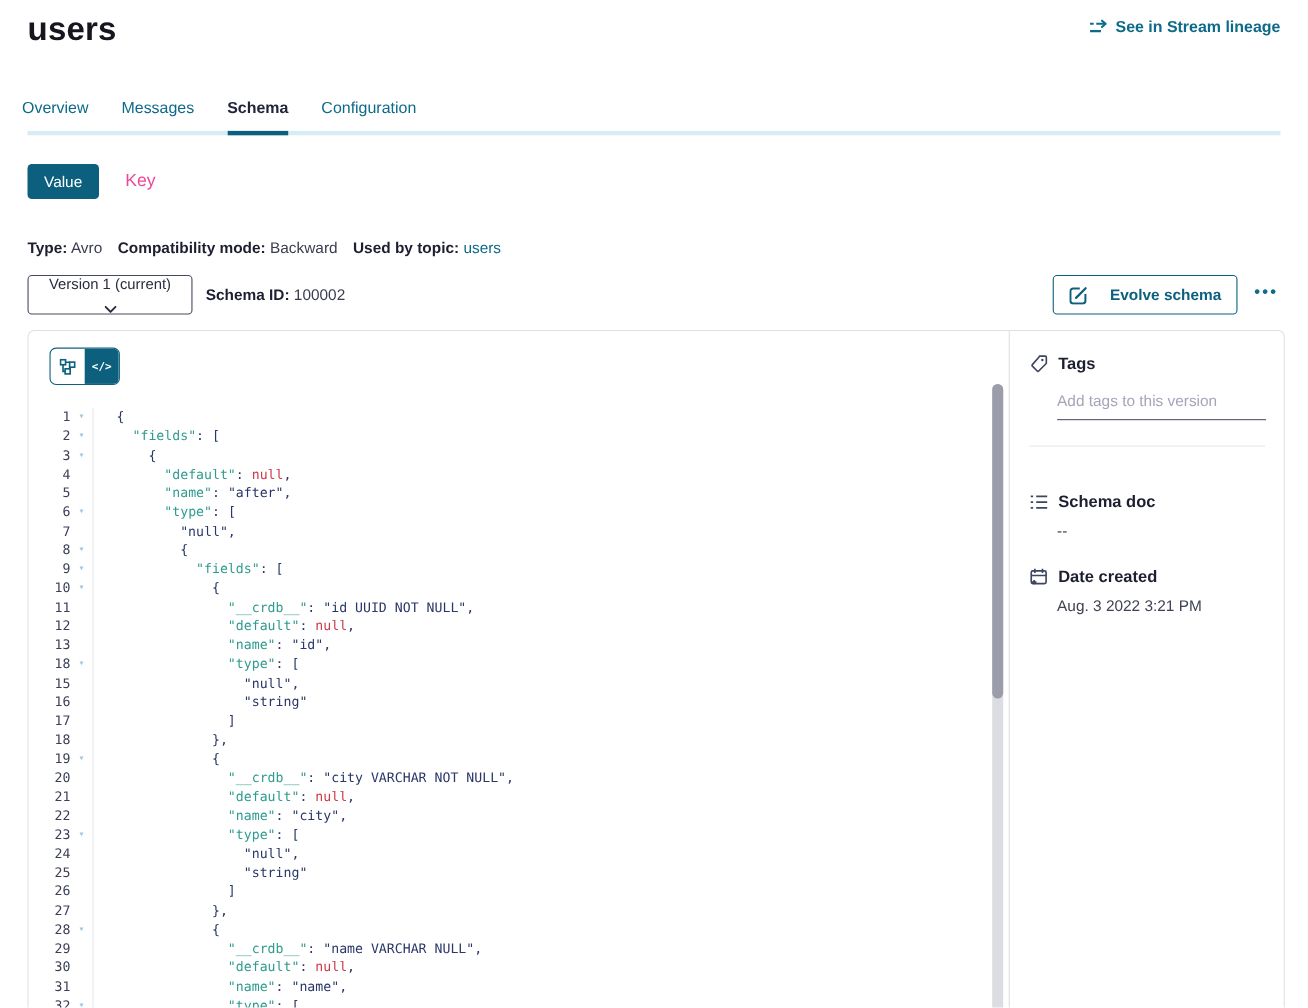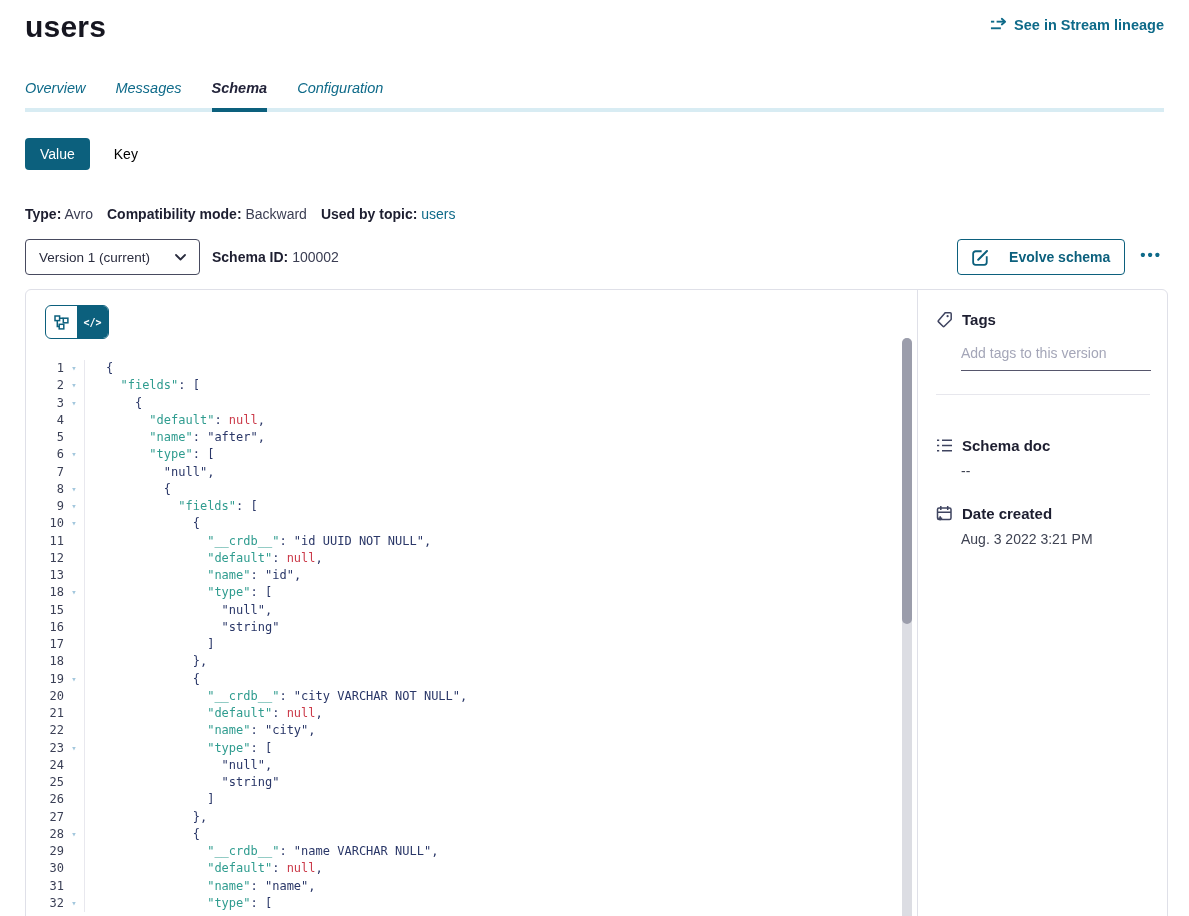--- a/index.html
+++ b/index.html
@@ -6,42 +6,42 @@
   html,body { width:1189px; height:916px; overflow:hidden; background:#fff;
     font-family:"Liberation Sans", sans-serif; color:#23243a; }
 
   
   .hdr { position:relative; padding:10px 25px 0 25px; }
   .title { font-size:30px; font-weight:700; color:#161620; letter-spacing:.2px; }
   .lineage { position:absolute; right:25px; top:16px; display:flex; align-items:center; gap:7px;
     color:#0e6a89; font-size:14.5px; font-weight:700; cursor:pointer; text-decoration:none; }
 
   
-  .tabs { display:flex; gap:30px; padding:0 25px; margin-top:36px;font-style:italic; }
+  .tabs { display:flex; gap:30px; padding:0 20px; margin-top:47px; }
   .tab { font-size:14.5px; font-weight:500; color:#0e6a89; padding-bottom:12px; cursor:pointer; }
   .tab.active { color:#23243a; font-weight:700; position:relative; }
   .tab.active::after { content:""; position:absolute; left:0; right:0; bottom:-4px; height:4px; background:#0c607d; z-index:2; }
   .tab-track { height:4px; background:#d8ecf3; margin:0 25px; }
 
   
   .vk { display:flex; align-items:center; gap:24px; padding:0 25px; margin-top:26px; }
   .btn-value { background:#0c607d; color:#fff; font-size:14px; font-weight:500; border:none;
     border-radius:4px; padding:8px 15px; height:32px; cursor:pointer; font-family:inherit; }
-  .btn-key { background:none; border:none; color:#000000; font-size:14px; font-weight:500; cursor:pointer; font-family:inherit; }
+  .btn-key { background:none; border:none; color:#ec4899; font-size:16px; font-weight:500; cursor:pointer; font-family:inherit; }
 
   
   .meta { display:flex; gap:14px; padding:0 25px; margin-top:36px; font-size:14px; color:#3a3d52; }
   .meta b { color:#1d1e30; font-weight:700; }
   .meta .lnk { color:#0e6a89; cursor:pointer; }
 
   
   .vbar { position:relative; display:flex; align-items:center; padding:0 25px; margin-top:17px; height:36px; }
-  .vselect { width:175px; height:36px; border:1px solid #474a5f; border-radius:4px; background:#fff;
+  .vselect { width:150px; height:36px; border:1px solid #474a5f; border-radius:4px; background:#fff;
     display:flex; align-items:center; justify-content:space-between; padding:0 13px; font-size:13.5px;
-    color:#2a2c3e; cursor:pointer; }
+    color:#2a2c3e; cursor:pointer;flex-direction:column; }
   .sid { margin-left:12px; font-size:14px; color:#3a3d52; }
   .sid b { color:#1d1e30; }
   .vbar-right { position:absolute; right:25px; top:0; display:flex; align-items:center; gap:13px; }
   .btn-compare { height:36px; display:flex; align-items:center; gap:8px; padding:0 15px;
     border:1px solid #d7d8e0; border-radius:4px; background:#fff; color:#b6b8c4;
     font-size:14px; font-weight:700; font-family:inherit; cursor:default; }
   .btn-evolve { height:36px; display:flex; align-items:center; gap:20px; padding:0 14px;
     border:1px solid #0c607d; border-radius:4px; background:#fff; color:#0c607d;
     font-size:14px; font-weight:700; font-family:inherit; cursor:pointer; }
   .btn-more { border:none; background:none; color:#0e6a89; font-size:15px; font-weight:700;

